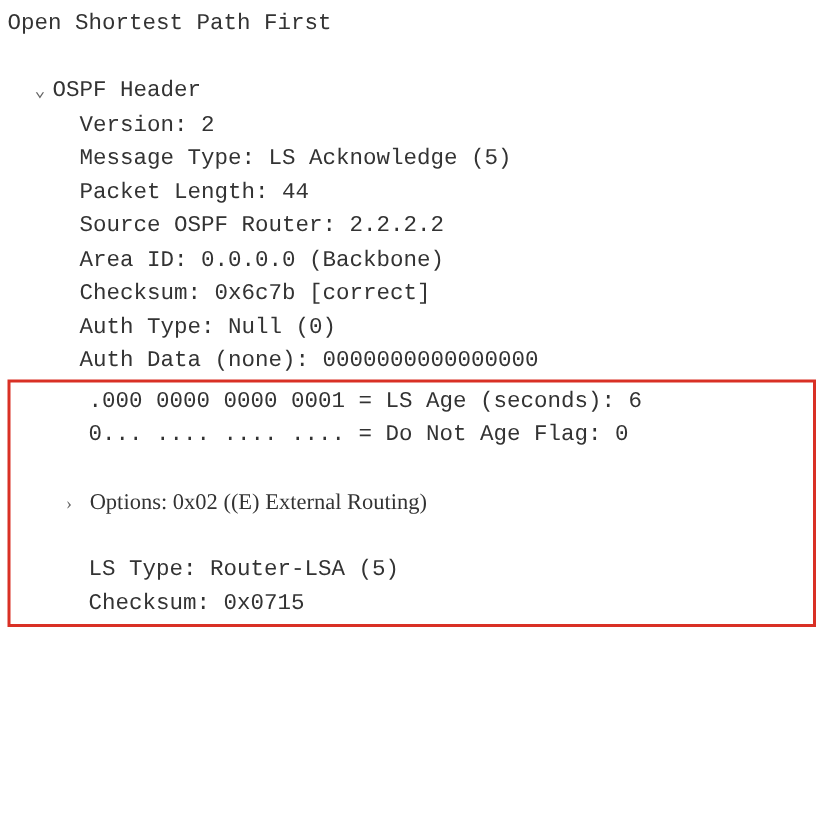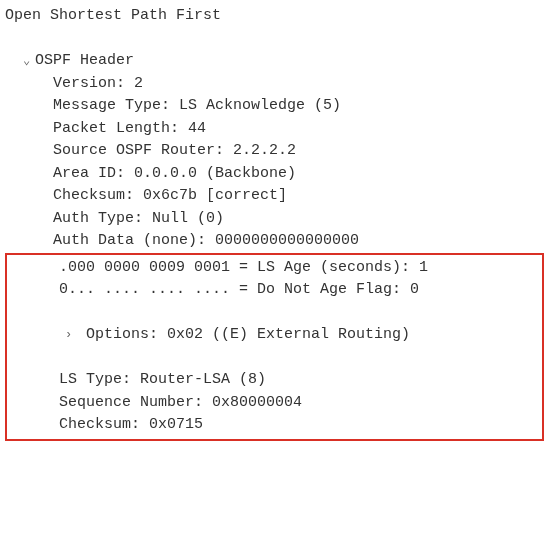--- a/index.html
+++ b/index.html
@@ -16,21 +16,21 @@
       white-space: pre;
       position: relative;
     }
     .caret {
       display: inline-block;
       width: 12px;
       color: #666;
       font-size: 12px;
     }
     .indent-0 { padding-left: 0; }
-    .indent-1 { padding-left: 18px; }
+    .indent-1 { padding-left: 18px; font-family: Liberation Serif, serif; }
     .indent-2 { padding-left: 48px; }
     .red-box {
       border: 2px solid #d93025;
       padding: 2px 4px;
       margin-right: 6px;
     }
   </style>
 </head>
 <body>
 
@@ -42,22 +42,21 @@
 <div class="tree-line indent-2">Version: 2</div>
 <div class="tree-line indent-2">Message Type: LS Acknowledge (5)</div>
 <div class="tree-line indent-2">Packet Length: 44</div>
 <div class="tree-line indent-2">Source OSPF Router: 2.2.2.2</div>
 <div class="tree-line indent-2">Area ID: 0.0.0.0 (Backbone)</div>
 <div class="tree-line indent-2">Checksum: 0x6c7b [correct]</div>
 <div class="tree-line indent-2">Auth Type: Null (0)</div>
 <div class="tree-line indent-2">Auth Data (none): 0000000000000000</div>
 
 <div class="red-box">
-  <div class="tree-line indent-2">.000 0000 0009 0001 = LS Age (seconds): 1</div>
+  <div class="tree-line indent-2">.000 0000 0000 0001 = LS Age (seconds): 6</div>
   <div class="tree-line indent-2">0... .... .... .... = Do Not Age Flag: 0</div>
   <div class="tree-line indent-1">
     <span class="caret">›</span> <span>Options: 0x02 ((E) External Routing)</span>
   </div>
-  <div class="tree-line indent-2">LS Type: Router-LSA (8)</div>
-  <div class="tree-line indent-2">Sequence Number: 0x80000004</div>
+  <div class="tree-line indent-2">LS Type: Router-LSA (5)</div>
   <div class="tree-line indent-2">Checksum: 0x0715</div>
 
 </div>
 
 </body></html>

